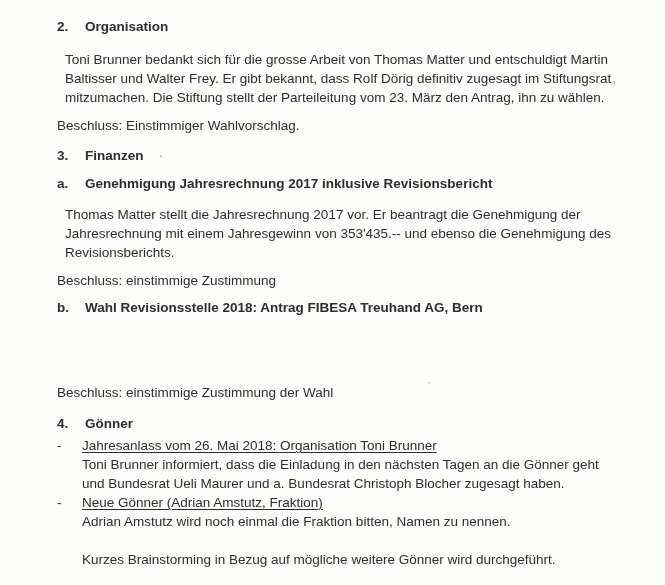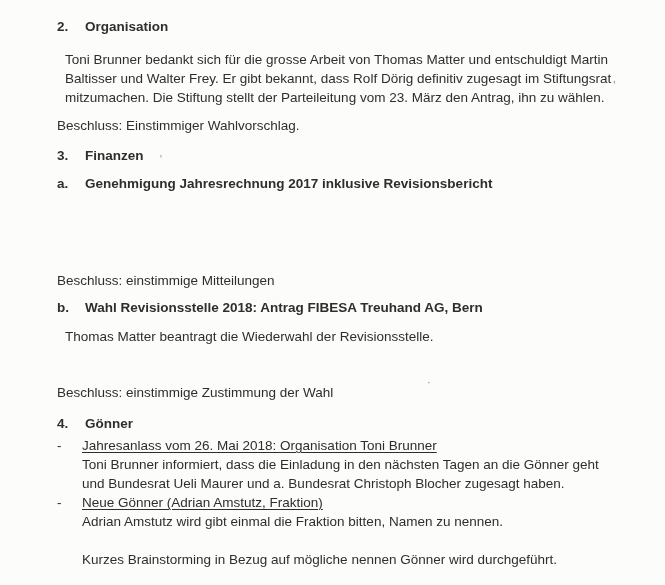--- a/index.html
+++ b/index.html
@@ -47,31 +47,33 @@
   <div class="block heading" style="top:146px;">
     <span class="num">3.</span>
     <span>Finanzen</span>
   </div>
 
   <div class="block heading" style="top:174px;">
     <span class="num">a.</span>
     <span>Genehmigung Jahresrechnung 2017 inklusive Revisionsbericht</span>
   </div>
 
+  <div class="block plines" style="top:205px;">
+    <span>Thomas Matter stellt die Jahresrechnung 2017 vor. Er beantragt die Genehmigung der</span>
+    <span>Jahresrechnung mit einem Jahresgewinn von 353'435.-- und ebenso die Genehmigung des</span>
+    <span>Revisionsberichts.</span>
+  </div>
 
-  <div class="block decision" style="top:271px;">Beschluss: einstimmige Mitteilungen</div>
+  <div class="block decision" style="top:271px;">Beschluss: einstimmige Zustimmung</div>
 
   <div class="block heading" style="top:298px;">
     <span class="num">b.</span>
     <span>Wahl Revisionsstelle 2018: Antrag FIBESA Treuhand AG, Bern</span>
   </div>
 
-  <div class="block plines" style="top:327px;">
-    <span>Thomas Matter beantragt die Wiederwahl der Revisionsstelle.</span>
-  </div>
 
   <div class="block decision" style="top:356px;margin-top:27px;">Beschluss: einstimmige Zustimmung der Wahl</div>
 
   <div class="block heading" style="top:414px;">
     <span class="num">4.</span>
     <span>Gönner</span>
   </div>
 
   <div class="block list" style="top:436px;">
     <div class="row">
@@ -82,25 +84,25 @@
       <span>Toni Brunner informiert, dass die Einladung in den nächsten Tagen an die Gönner geht</span>
     </div>
     <div class="row">
       <span>und Bundesrat Ueli Maurer und a. Bundesrat Christoph Blocher zugesagt haben.</span>
     </div>
     <div class="row">
       <span class="bullet">-</span>
       <span class="u">Neue Gönner (Adrian Amstutz, Fraktion)</span>
     </div>
     <div class="row">
-      <span>Adrian Amstutz wird gibt einmal die Fraktion bitten, Namen zu nennen.</span>
+      <span>Adrian Amstutz wird noch einmal die Fraktion bitten, Namen zu nennen.</span>
     </div>
     <div class="row"></div>
     <div class="row">
-      <span>Kurzes Brainstorming in Bezug auf mögliche nennen Gönner wird durchgeführt.</span>
+      <span>Kurzes Brainstorming in Bezug auf mögliche weitere Gönner wird durchgeführt.</span>
     </div>
   </div>
 
   <span class="artifact a1">’</span>
   <span class="artifact a2">'</span>
   <span class="artifact a3">·</span>
 
 </div>
 
 </body></html>

